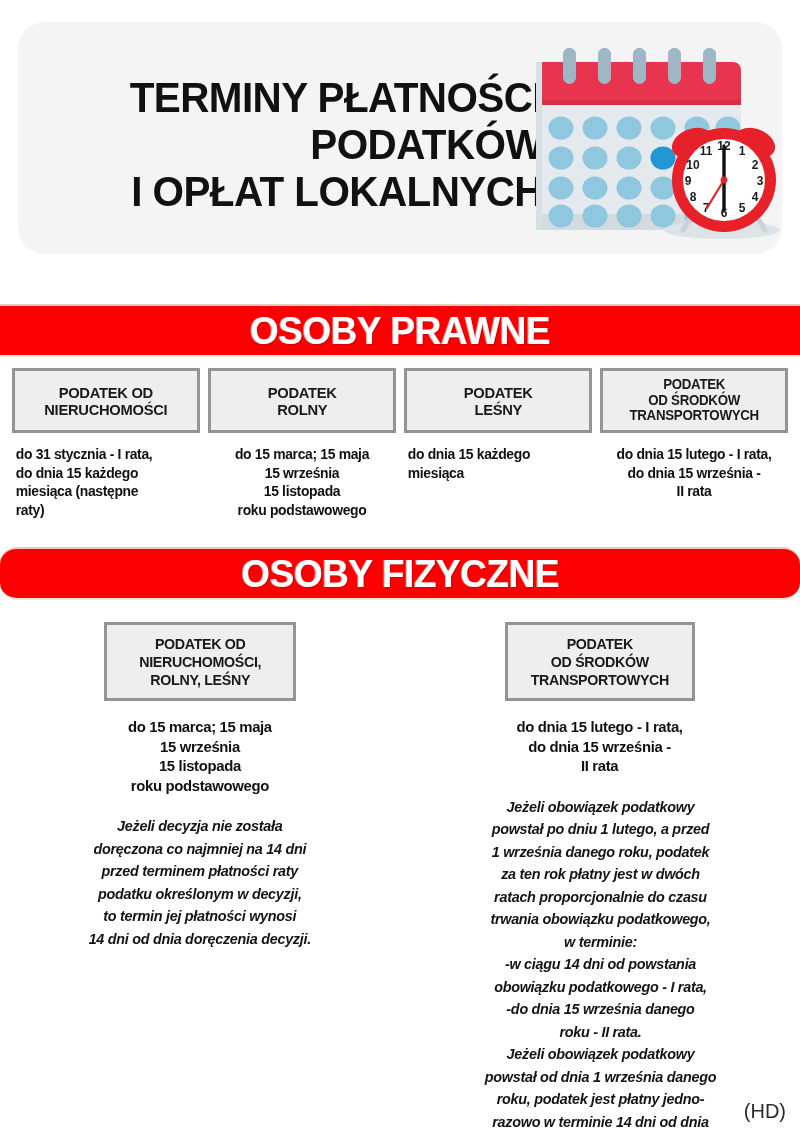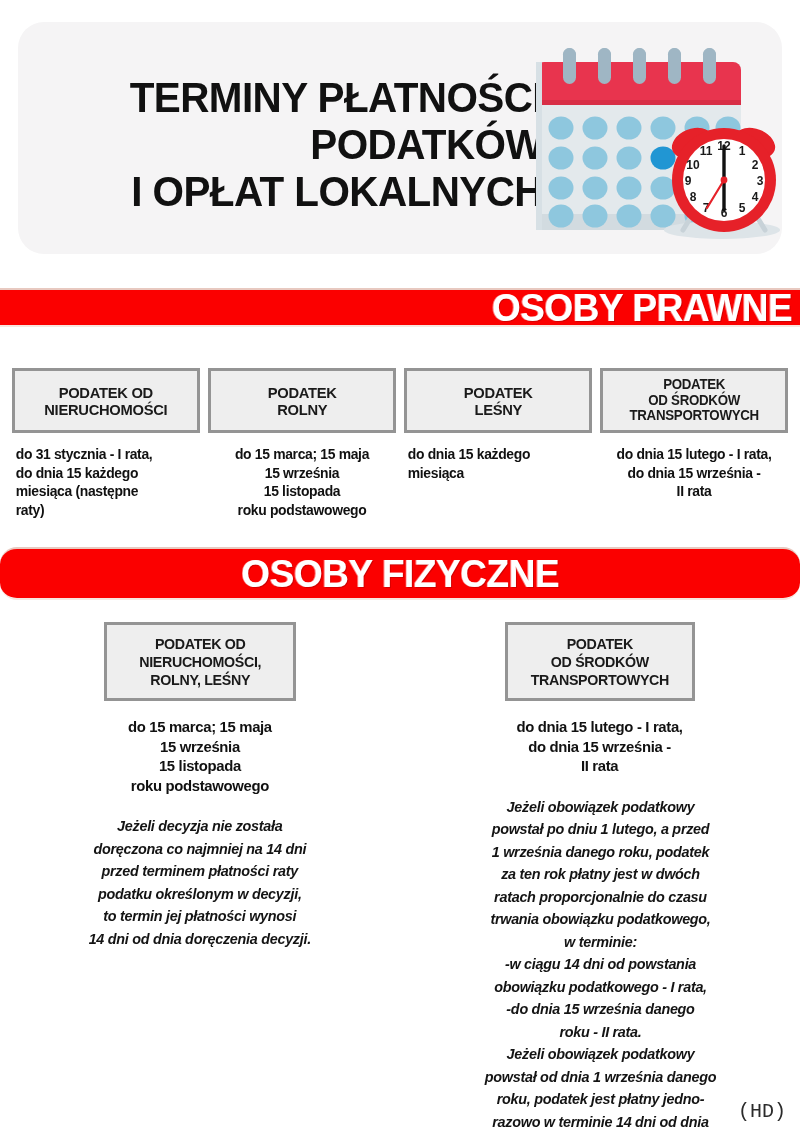--- a/index.html
+++ b/index.html
@@ -74,21 +74,21 @@
   .banner-text {
     font-family: "Liberation Sans", sans-serif;
     font-weight: bold;
     font-size: 39px;
     line-height: 40px;
     letter-spacing: -0.5px;
     color: #ffffff;
     text-shadow: 1px 1px 0 rgba(120,0,0,0.30), -1px 0 0 rgba(255,230,230,0.55);
     transform: scaleX(0.95);
   }
-  #banner-legal   { top: 288px; height: 39px; justify-content: flex-end; }
+  #banner-legal   { top: 304px; height: 53px; }
   #banner-natural { top: 547px; height: 53px; border-radius: 17px; }
 
   
   .legal-grid {
     position: absolute;
     left: 0;
     top: 368px;
     width: 800px;
     display: flex;
     gap: 8px;
@@ -195,21 +195,21 @@
     color: #141414;
     white-space: pre-line;
     transform: scaleX(0.96);
   }
 
   
   .credit {
     position: absolute;
     right: 14px;
     bottom: 8px;
-    font-family: Liberation Mono, monospace;
+    font-family: Liberation Sans, sans-serif;
     font-size: 20px;
     color: #2b2b2b;
   }
 </style>
 </head>
 <body>
 
 <div id="page">
 
   <div class="header-card">

